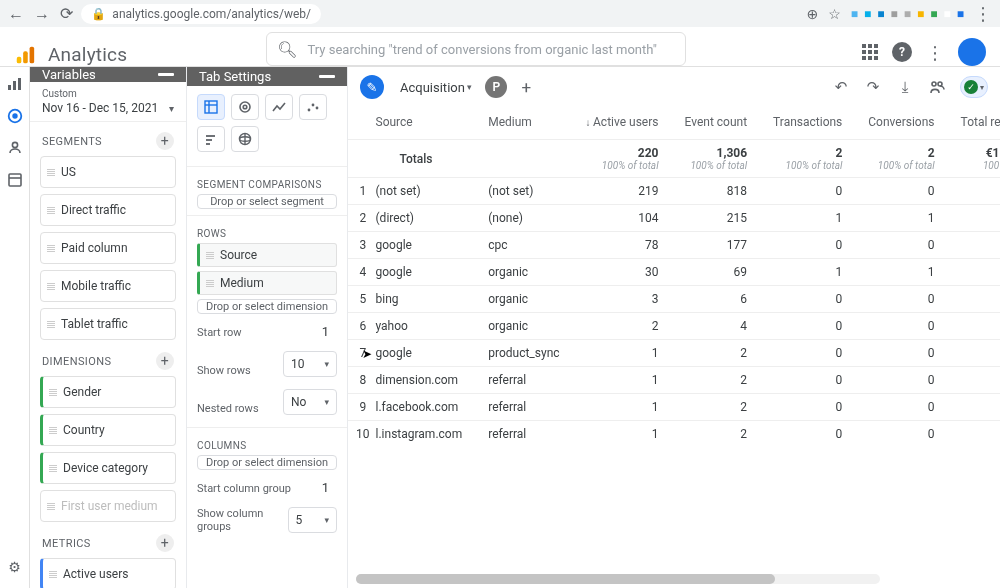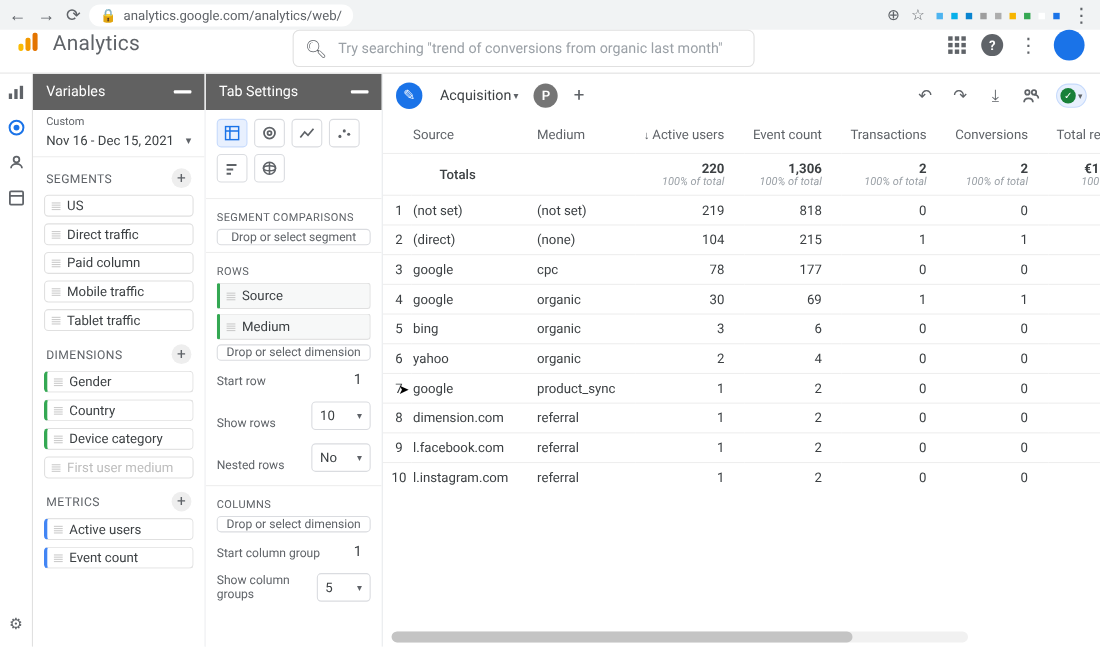--- a/index.html
+++ b/index.html
@@ -6,46 +6,46 @@
   html, body { margin:0; padding:0; font-family: "Google Sans", Roboto, Arial, sans-serif; font-size:13px; color:#3c4043; background:#fff; }
   .root { width:1000px; height:588px; overflow:hidden; display:flex; flex-direction:column; }
   
   .browser-bar { height:27px; background:#f1f3f4; display:flex; align-items:center; padding:0 8px; gap:8px; overflow:hidden;}
   .browser-bar .nav-icons { display:flex; gap:10px; color:#5f6368; font-size:16px; }
   .omnibox { flex:0 0 auto; height:20px; background:#fff; border-radius:12px; display:flex; align-items:center; padding:0 10px; min-width:210px; font-size:12px; color:#5f6368; gap:6px; }
   .omnibox .lock { font-size:12px; }
   .chrome-right { margin-left:auto; display:flex; align-items:center; gap:10px; }
   .chrome-star { color:#5f6368; font-size:14px; }
   
-  .app-bar { height:40px; display:flex; align-items:flex-start; gap:12px; padding:0 14px; border-bottom:1px solid #e0e0e0; }
+  .app-bar { height:40px; display:flex; align-items:flex-end; gap:12px; padding:0 14px; border-bottom:1px solid #e0e0e0; }
   .ga-logo { width:22px; height:22px; display:flex; align-items:center; justify-content:center; }
   .app-title { font-size:19px; color:#5f6368; letter-spacing:0.2px; }
   .searchbar { width:420px; height:34px; border:1px solid #e0e0e0; border-radius:6px; display:flex; align-items:center; padding:0 10px; color:#9aa0a6; gap:10px; }
   .app-bar-right { margin-left:auto; display:flex; align-items:center; gap:14px; }
   .app-bar-right .apps-grid { display:grid; grid-template-columns:repeat(3,4px); grid-template-rows:repeat(3,4px); gap:2px; }
   .app-bar-right .apps-grid span { width:4px; height:4px; background:#5f6368; }
   .icon-circle { width:20px; height:20px; border-radius:50%; background:#5f6368; color:#fff; display:flex; align-items:center; justify-content:center; font-size:12px; font-weight:bold; }
   .avatar { width:28px; height:28px; border-radius:50%; background:#1a73e8; }
   
   .main-row { flex:1; display:flex; min-height:0; }
   
   .rail { width:30px; background:#fff; border-right:1px solid #e0e0e0; display:flex; flex-direction:column; align-items:center; gap:14px; padding-top:8px; position:relative; }
   .rail .rail-icon { width:18px; height:18px; color:#5f6368; display:flex; align-items:center; justify-content:center; font-size:14px;}
   .rail .gear { position:absolute; bottom:12px; }
   
   .panel { width:157px; display:flex; flex-direction:column; background:#fff; border-right:1px solid #e8eaed; overflow-y:auto; font-size:12px; }
-  .panel-head { background:#616161; color:#fff; height:33px; display:flex; align-items:center; padding:0 12px; font-size:13px; justify-content:space-between;}
+  .panel-head { background:#616161; color:#fff; height:19px; display:flex; align-items:center; padding:0 12px; font-size:13px; justify-content:space-between;}
   .panel-head .minus { width:16px; height:3px; background:#fff; border-radius:1px; }
   .panel .sub { padding:6px 12px 2px; font-size:10px; color:#5f6368; }
   .panel .date-row { height:24px; display:flex; align-items:center; justify-content:space-between; padding:0 12px 6px; font-size:12px; border-bottom:1px solid #eee; }
   .panel .date-row .caret { color:#5f6368; font-size:10px;}
   .panel .sect { padding:10px 12px 4px; font-size:11px; color:#5f6368; letter-spacing:0.4px; display:flex; justify-content:space-between; align-items:center;}
   .panel .sect .plus { width:18px; height:18px; border-radius:50%; background:#eee; color:#5f6368; display:flex; align-items:center;justify-content:center; font-size:14px;}
   .panel .pill-list { display:flex; flex-direction:column; gap:6px; padding:2px 10px; }
-  .pill { height:20px; border:1px solid #e0e0e0; border-radius:4px; display:flex; align-items:center; padding:0 6px; gap:6px; font-size:12px; color:#3c4043; }
+  .pill { height:32px; border:1px solid #e0e0e0; border-radius:4px; display:flex; align-items:center; padding:0 6px; gap:6px; font-size:12px; color:#3c4043; }
   .pill .grip { width:8px; display:flex; flex-direction:column; gap:1px; }
   .pill .grip span { height:1px; background:#ccc; display:block;}
   .pill.green { border-left:3px solid #34a853; }
   .pill.blue { border-left:3px solid #4285f4; }
   .pill.disabled { color:#bdbdbd; }
   
   .settings { width:161px; background:#fff; border-right:1px solid #e8eaed; font-size:12px; overflow-y:auto; }
   .settings .panel-head { background:#616161; }
   .tool-row { display:flex; gap:6px; padding:8px 10px; flex-wrap:wrap;}
   .tool { width:28px; height:26px; border:1px solid #dadce0; border-radius:4px; display:flex; align-items:center; justify-content:center; color:#5f6368; background:#fff; font-size:13px; }

